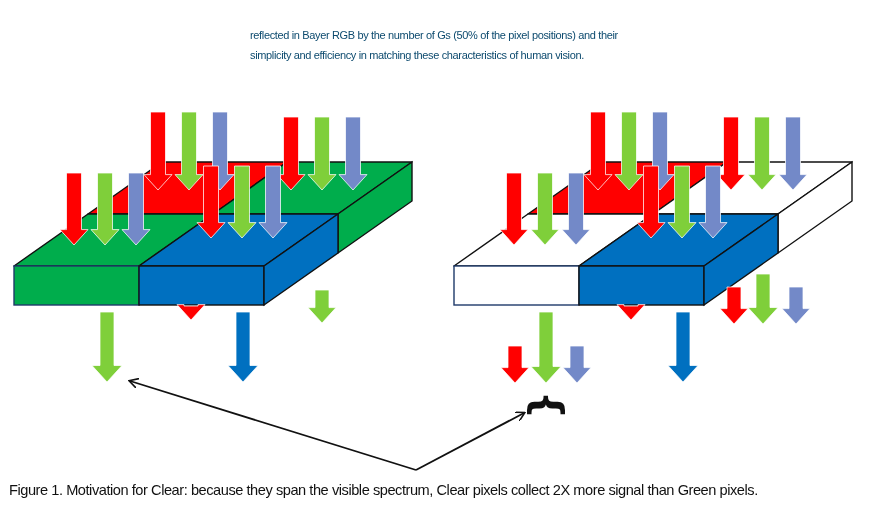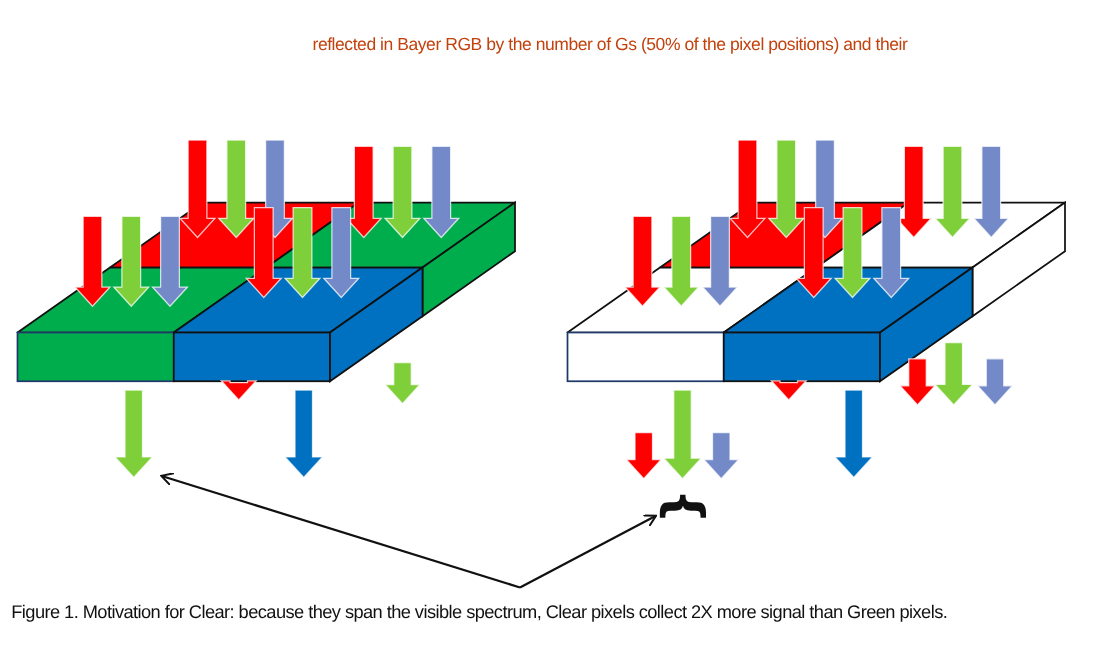--- a/index.html
+++ b/index.html
@@ -1,26 +1,27 @@
 <!DOCTYPE html>
 <html><head>
 <meta charset="utf-8">
 <style>
   html, body { margin: 0; padding: 0; background: #ffffff; }
   body { width: 895px; height: 519px; position: relative; overflow: hidden; font-family: "Liberation Sans", sans-serif; }
-  .intro { position: absolute; left: 250px; top: 25px; width: 620px; font-size: 14px; line-height: 20px; color: #c2410c; letter-spacing: -0.35px; font-family: "Liberation Sans", sans-serif; }
+  .intro { position: absolute; left: 250px; top: 25px; width: 620px; font-size: 11px; line-height: 20px; color: #0c4a6e; letter-spacing: -0.35px; font-family: "Liberation Sans", sans-serif; }
   .intro p { margin: 0; white-space: nowrap; }
   .caption { position: absolute; left: 9px; top: 482px; font-size: 14.6px; color: #111; letter-spacing: -0.45px; white-space: nowrap; font-family: "Liberation Sans", sans-serif; text-align: center; }
   svg.fig { position: absolute; left: 0; top: 0; }
 </style>
 </head>
 <body>
 
 <div class="intro">
   <p>reflected in Bayer RGB by the number of Gs (50% of the pixel positions) and their</p>
+  <p>simplicity and efficiency in matching these characteristics of human vision.</p>
 </div>
 
 <svg class="fig" width="895" height="519" viewBox="0 0 895 519">
   <defs>
     <marker id="ah" markerWidth="10" markerHeight="10" refX="8" refY="5" orient="auto" markerUnits="userSpaceOnUse">
       <path d="M0,0 L9,5 L0,10" fill="none" stroke="#111" stroke-width="1.6"></path>
     </marker>
   </defs>
   <g id="left-diagram">
       <polygon points="88,214 213,214 287,162 162,162" fill="#ff0000" stroke="#111" stroke-width="1.4" stroke-linejoin="round"></polygon>

